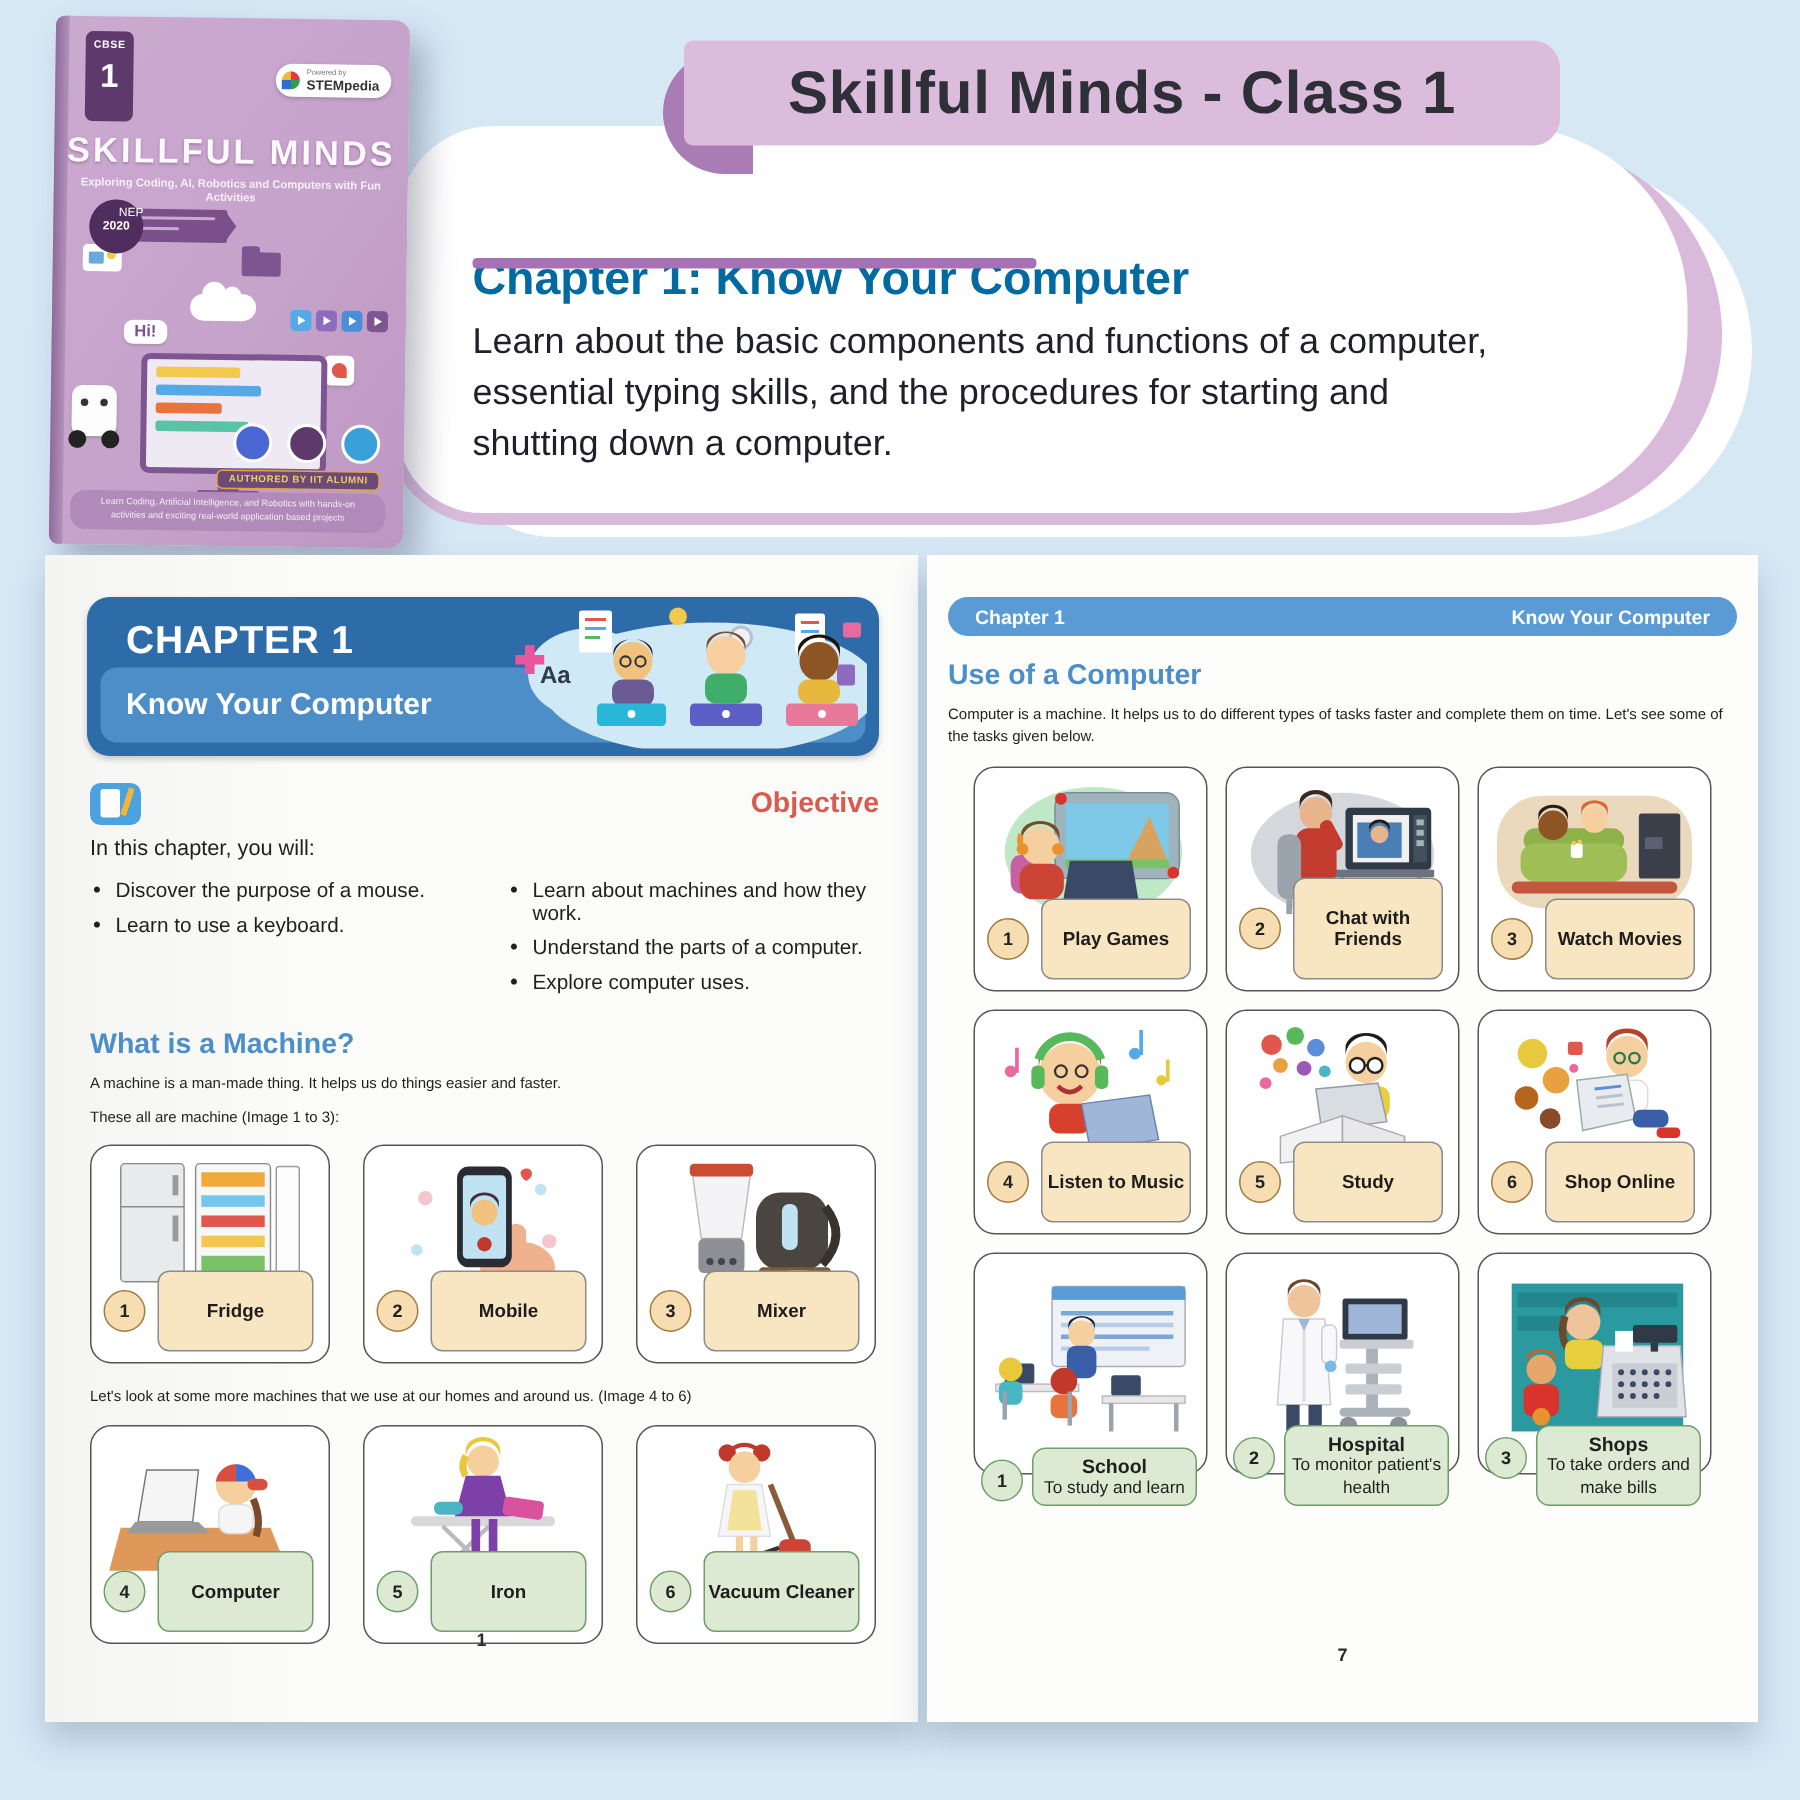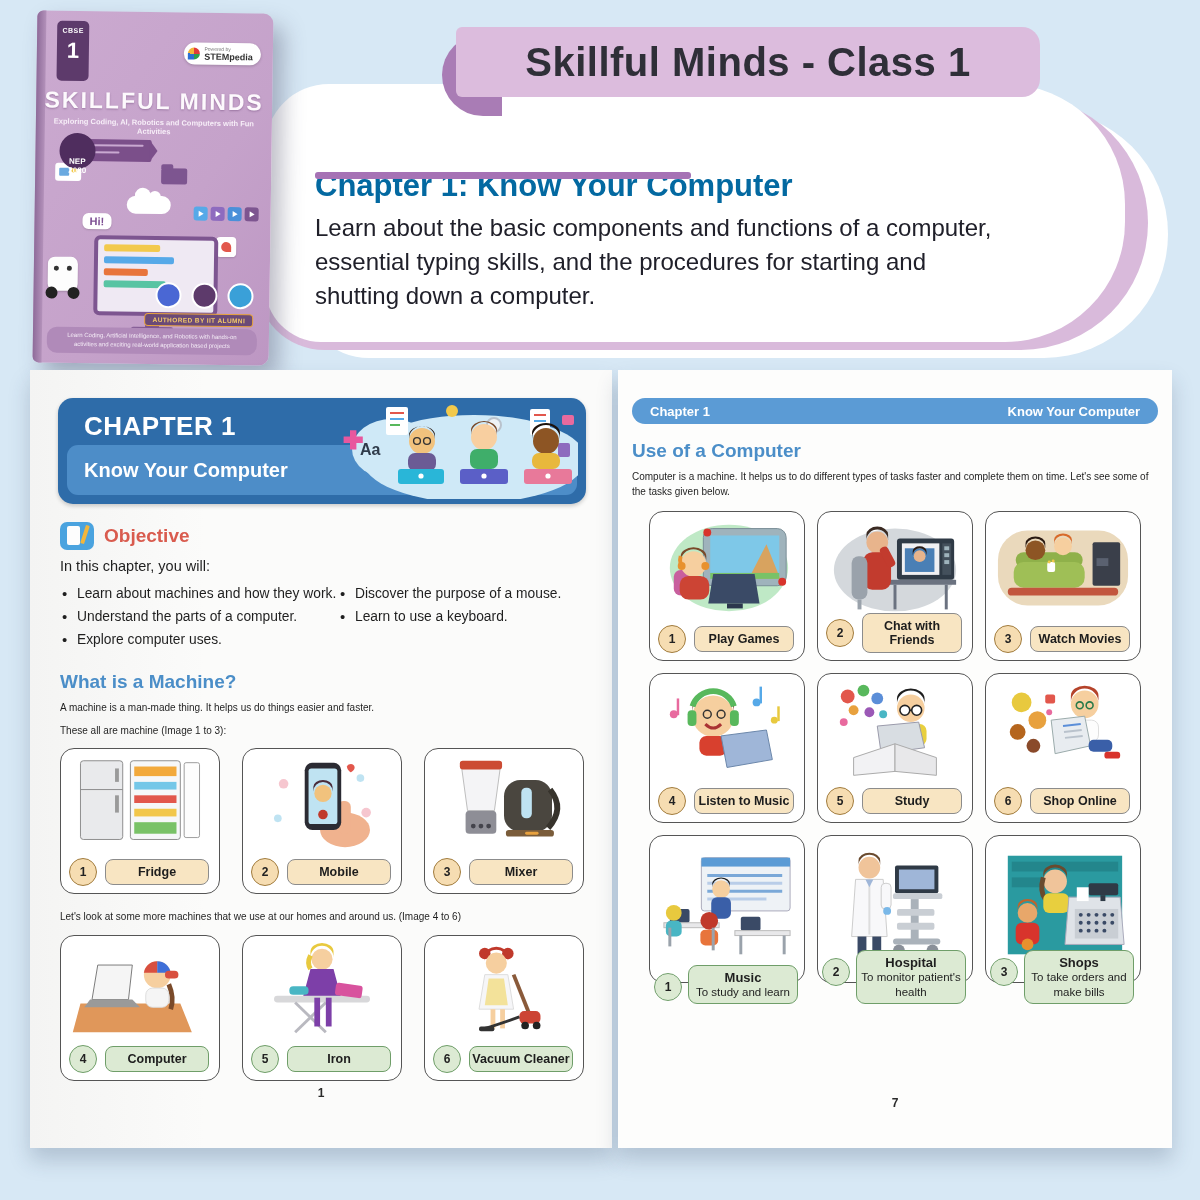--- a/index.html
+++ b/index.html
@@ -28,21 +28,21 @@
   .cbse-tab{position:absolute;left:20px;top:10px;width:32px;height:60px;background:#5d3a6b;border-radius:5px;color:#fff;text-align:center;}
   .cbse-tab .board{font-size:7px;font-weight:bold;margin-top:6px;letter-spacing:.5px;}
   .cbse-tab .grade{font-size:22px;font-weight:bold;margin-top:4px;}
   .pub-pill{position:absolute;right:12px;top:30px;background:#fff;border-radius:12px;padding:3px 8px 3px 20px;box-shadow:0 1px 3px rgba(0,0,0,.2);}
   .bird-icon{position:absolute;left:4px;top:5px;width:12px;height:12px;background:conic-gradient(#e23b3b 0 90deg,#2e9e4f 90deg 180deg,#2b6fd4 180deg 270deg,#f2b63c 270deg);border-radius:50% 50% 50% 0;}
   .pub-powered{font-size:5px;color:#777;}
   .pub-name{font-size:9px;font-weight:bold;color:#333;}
   .cover-title{position:absolute;left:0;right:0;top:76px;text-align:center;font-size:23px;font-weight:bold;color:#fdf9fd;letter-spacing:2px;text-shadow:0 1px 2px rgba(90,50,100,.4);}
   .cover-subtitle{position:absolute;left:10px;right:10px;top:106px;text-align:center;font-size:7.5px;color:#f7eef8;font-weight:bold;}
   .nep-badge{position:absolute;left:24px;top:122px;width:36px;height:36px;background:#4f2d5e;border-radius:50%;color:#fff;text-align:center;z-index:2;}
-  .nep-badge .l1{font-size:8px;font-weight:bold;margin-top:24px;}
+  .nep-badge .l1{font-size:8px;font-weight:normal;margin-top:4px;text-align:right;}
   .nep-badge .l2{font-size:8px;font-weight:bold;}
   .nep-ribbon{position:absolute;left:50px;top:128px;width:66px;height:22px;background:#7b4f8a;border-radius:2px;}
   .nep-ribbon::after{content:"";position:absolute;right:-6px;top:0;border-top:11px solid transparent;border-bottom:11px solid transparent;border-left:8px solid #7b4f8a;}
   .nep-ribbon .line{height:2px;background:#c9a8d1;margin:5px 8px 3px 8px;border-radius:1px;}
   .nep-ribbon .line.short{width:26px;}
   .cover-illo{position:absolute;left:8px;top:150px;width:220px;height:150px;}
   .hi-bubble{position:absolute;left:40px;top:52px;background:#fff;border-radius:6px;padding:2px 7px;font-size:11px;font-weight:bold;color:#7d4f93;box-shadow:0 1px 2px rgba(0,0,0,.15);}
   .folder-icon{position:absolute;left:118px;top:6px;width:26px;height:16px;background:#7d5590;border-radius:2px;}
   .folder-icon::before{content:"";position:absolute;left:0;top:-4px;width:12px;height:5px;background:#7d5590;border-radius:2px 2px 0 0;}
   .cloud-icon{position:absolute;left:84px;top:34px;width:44px;height:18px;background:#fff;border-radius:10px;}
@@ -82,39 +82,39 @@
   .page-right .page-num{bottom:38px;}
 
   
   .lp-inner{padding:28px 26px 0 28px;}
   .chap-banner{position:relative;height:106px;background:#2e6ca9;border-radius:15px;box-shadow:0 2px 4px rgba(0,0,0,.2);}
   .chap-banner .top-label{padding:13px 0 0 26px;font-size:26px;font-weight:bold;color:#fff;letter-spacing:.5px;}
   .chap-banner .sub-panel{position:absolute;left:9px;right:9px;bottom:9px;height:50px;background:#4d8dc8;border-radius:11px;display:flex;align-items:center;}
   .chap-banner .sub-panel span{margin-left:17px;font-size:20px;font-weight:bold;color:#fff;}
   .banner-illo{position:absolute;right:8px;top:5px;width:244px;height:96px;}
 
-  .objective-row{display:flex;align-items:center;gap:10px;margin:18px 0 2px 2px;}
+  .objective-row{display:flex;align-items:center;gap:10px;margin:18px 0 2px 2px;justify-content:space-between;}
   .objective-heading{font-size:19px;font-weight:bold;color:#d95b4e;}
   .obj-icon{width:34px;height:28px;background:#4aa3df;border-radius:7px;position:relative;}
   .obj-icon::before{content:"";position:absolute;left:7px;top:4px;width:13px;height:19px;background:#fdfdfd;border-radius:2px;}
   .obj-icon::after{content:"";position:absolute;right:7px;top:3px;width:4px;height:19px;background:#f2b63c;transform:rotate(18deg);border-radius:1px;}
   .lp-intro{font-size:14.5px;margin:8px 0 2px 2px;}
   .bullets{display:grid;grid-template-columns:278px auto;margin:4px 0 0 2px;}
   .bullets ul{list-style:none;margin:0;padding:0;}
   .bullets li{font-size:13.8px;margin:8px 0;padding-left:17px;position:relative;}
   .bullets li::before{content:"\2022";position:absolute;left:2px;top:-1px;font-size:15px;}
   .section-h{font-size:19px;font-weight:bold;color:#4b8ec8;margin:16px 0 6px 2px;}
   .body-p{font-size:10px;margin:8px 0 6px 2px;line-height:1.45;}
 
   .cards-row{display:flex;gap:22px;margin:10px 2px 0 2px;}
   .m-card{width:162px;height:146px;background:#fff;border:1.6px solid #555;border-radius:14px;position:relative;box-sizing:border-box;}
   .m-illo{height:100px;display:flex;align-items:center;justify-content:center;overflow:hidden;margin-top:4px;}
   .m-label-row{position:absolute;left:8px;right:10px;bottom:7px;display:flex;align-items:center;gap:8px;}
   .m-num{width:26px;height:26px;border-radius:50%;font-size:12px;font-weight:bold;display:flex;align-items:center;justify-content:center;flex:0 0 auto;color:#222;}
-  .m-label{flex:1;text-align:center;font-size:12.5px;font-weight:bold;padding:5px 2px;border-radius:8px;color:#1d1d1d;}
+  .m-label{flex:1;text-align:center;font-size:12.5px;font-weight:bold;padding:19px 2px;border-radius:8px;color:#1d1d1d;}
   .tan .m-num{background:#f6ddb2;border:1.4px solid #a17c3e;}
   .tan .m-label{background:#f8e5c2;border:1.1px solid #8c8c8c;}
   .green .m-num{background:#dcead3;border:1.4px solid #6f9e69;}
   .green .m-label{background:#dcead3;border:1.1px solid #6f9e69;}
 
   
   .rp-inner{padding:28px 14px 0 14px;}
   .rp-pill{height:26px;background:#5b9bd5;border-radius:13px;display:flex;align-items:center;justify-content:space-between;padding:0 18px;}
   .rp-pill span{font-size:13px;font-weight:bold;color:#fff;}
   .rp-grid{width:492px;margin:12px auto 0 auto;display:flex;flex-wrap:wrap;gap:12px;}
@@ -245,27 +245,27 @@
       </svg>
     </div>
 
     <div class="objective-row">
       <span class="obj-icon"></span>
       <span class="objective-heading">Objective</span>
     </div>
     <div class="lp-intro">In this chapter, you will:</div>
     <div class="bullets">
       <ul>
+        <li>Discover the purpose of a mouse.</li>
+        <li>Learn to use a keyboard.</li>
+      </ul>
+      <ul>
         <li>Learn about machines and how they work.</li>
         <li>Understand the parts of a computer.</li>
         <li>Explore computer uses.</li>
-      </ul>
-      <ul>
-        <li>Discover the purpose of a mouse.</li>
-        <li>Learn to use a keyboard.</li>
       </ul>
     </div>
 
     <div class="section-h">What is a Machine?</div>
     <div class="body-p">A machine is a man-made thing. It helps us do things easier and faster.</div>
     <div class="body-p">These all are machine (Image 1 to 3):</div>
 
     <div class="cards-row">
       <div class="m-card tan">
         <div class="m-illo">
@@ -598,21 +598,21 @@
               <rect x="43" y="79" width="18" height="16" rx="5" fill="#e8743b"></rect>
           <line x1="12" y1="77" x2="12" y2="96" stroke="#9aa2ab" stroke-width="3"></line>
               <line x1="56" y1="77" x2="56" y2="100" stroke="#9aa2ab" stroke-width="3"></line>
               <line x1="84" y1="85" x2="84" y2="104" stroke="#9aa2ab" stroke-width="3"></line>
               <line x1="128" y1="85" x2="128" y2="104" stroke="#9aa2ab" stroke-width="3"></line>
         </svg>
           </div>
         <div class="p-label-row">
           <span class="p-num">1</span>
           <span class="p-box">
-            <span class="p-title" style="display:block;">Music</span>
+            <span class="p-title" style="display:block;">School</span>
             <span class="p-desc" style="display:block;">To study and learn</span>
           </span>
         </div>
       </div>
       <div class="p-card">
         <div class="p-illo">
             <svg viewBox="0 0 140 110" width="138" height="120">
           <circle cx="44" cy="16" r="11" fill="#f0c49a"></circle>
               <path d="M33 14 a11 11 0 0 1 22 0 v-5 a11 8 0 0 0 -22 0 z" fill="#6a4a2e"></path>
           <polygon points="30,28 58,28 62,86 26,86" fill="#f8f8fa" stroke="#ccc"></polygon>

